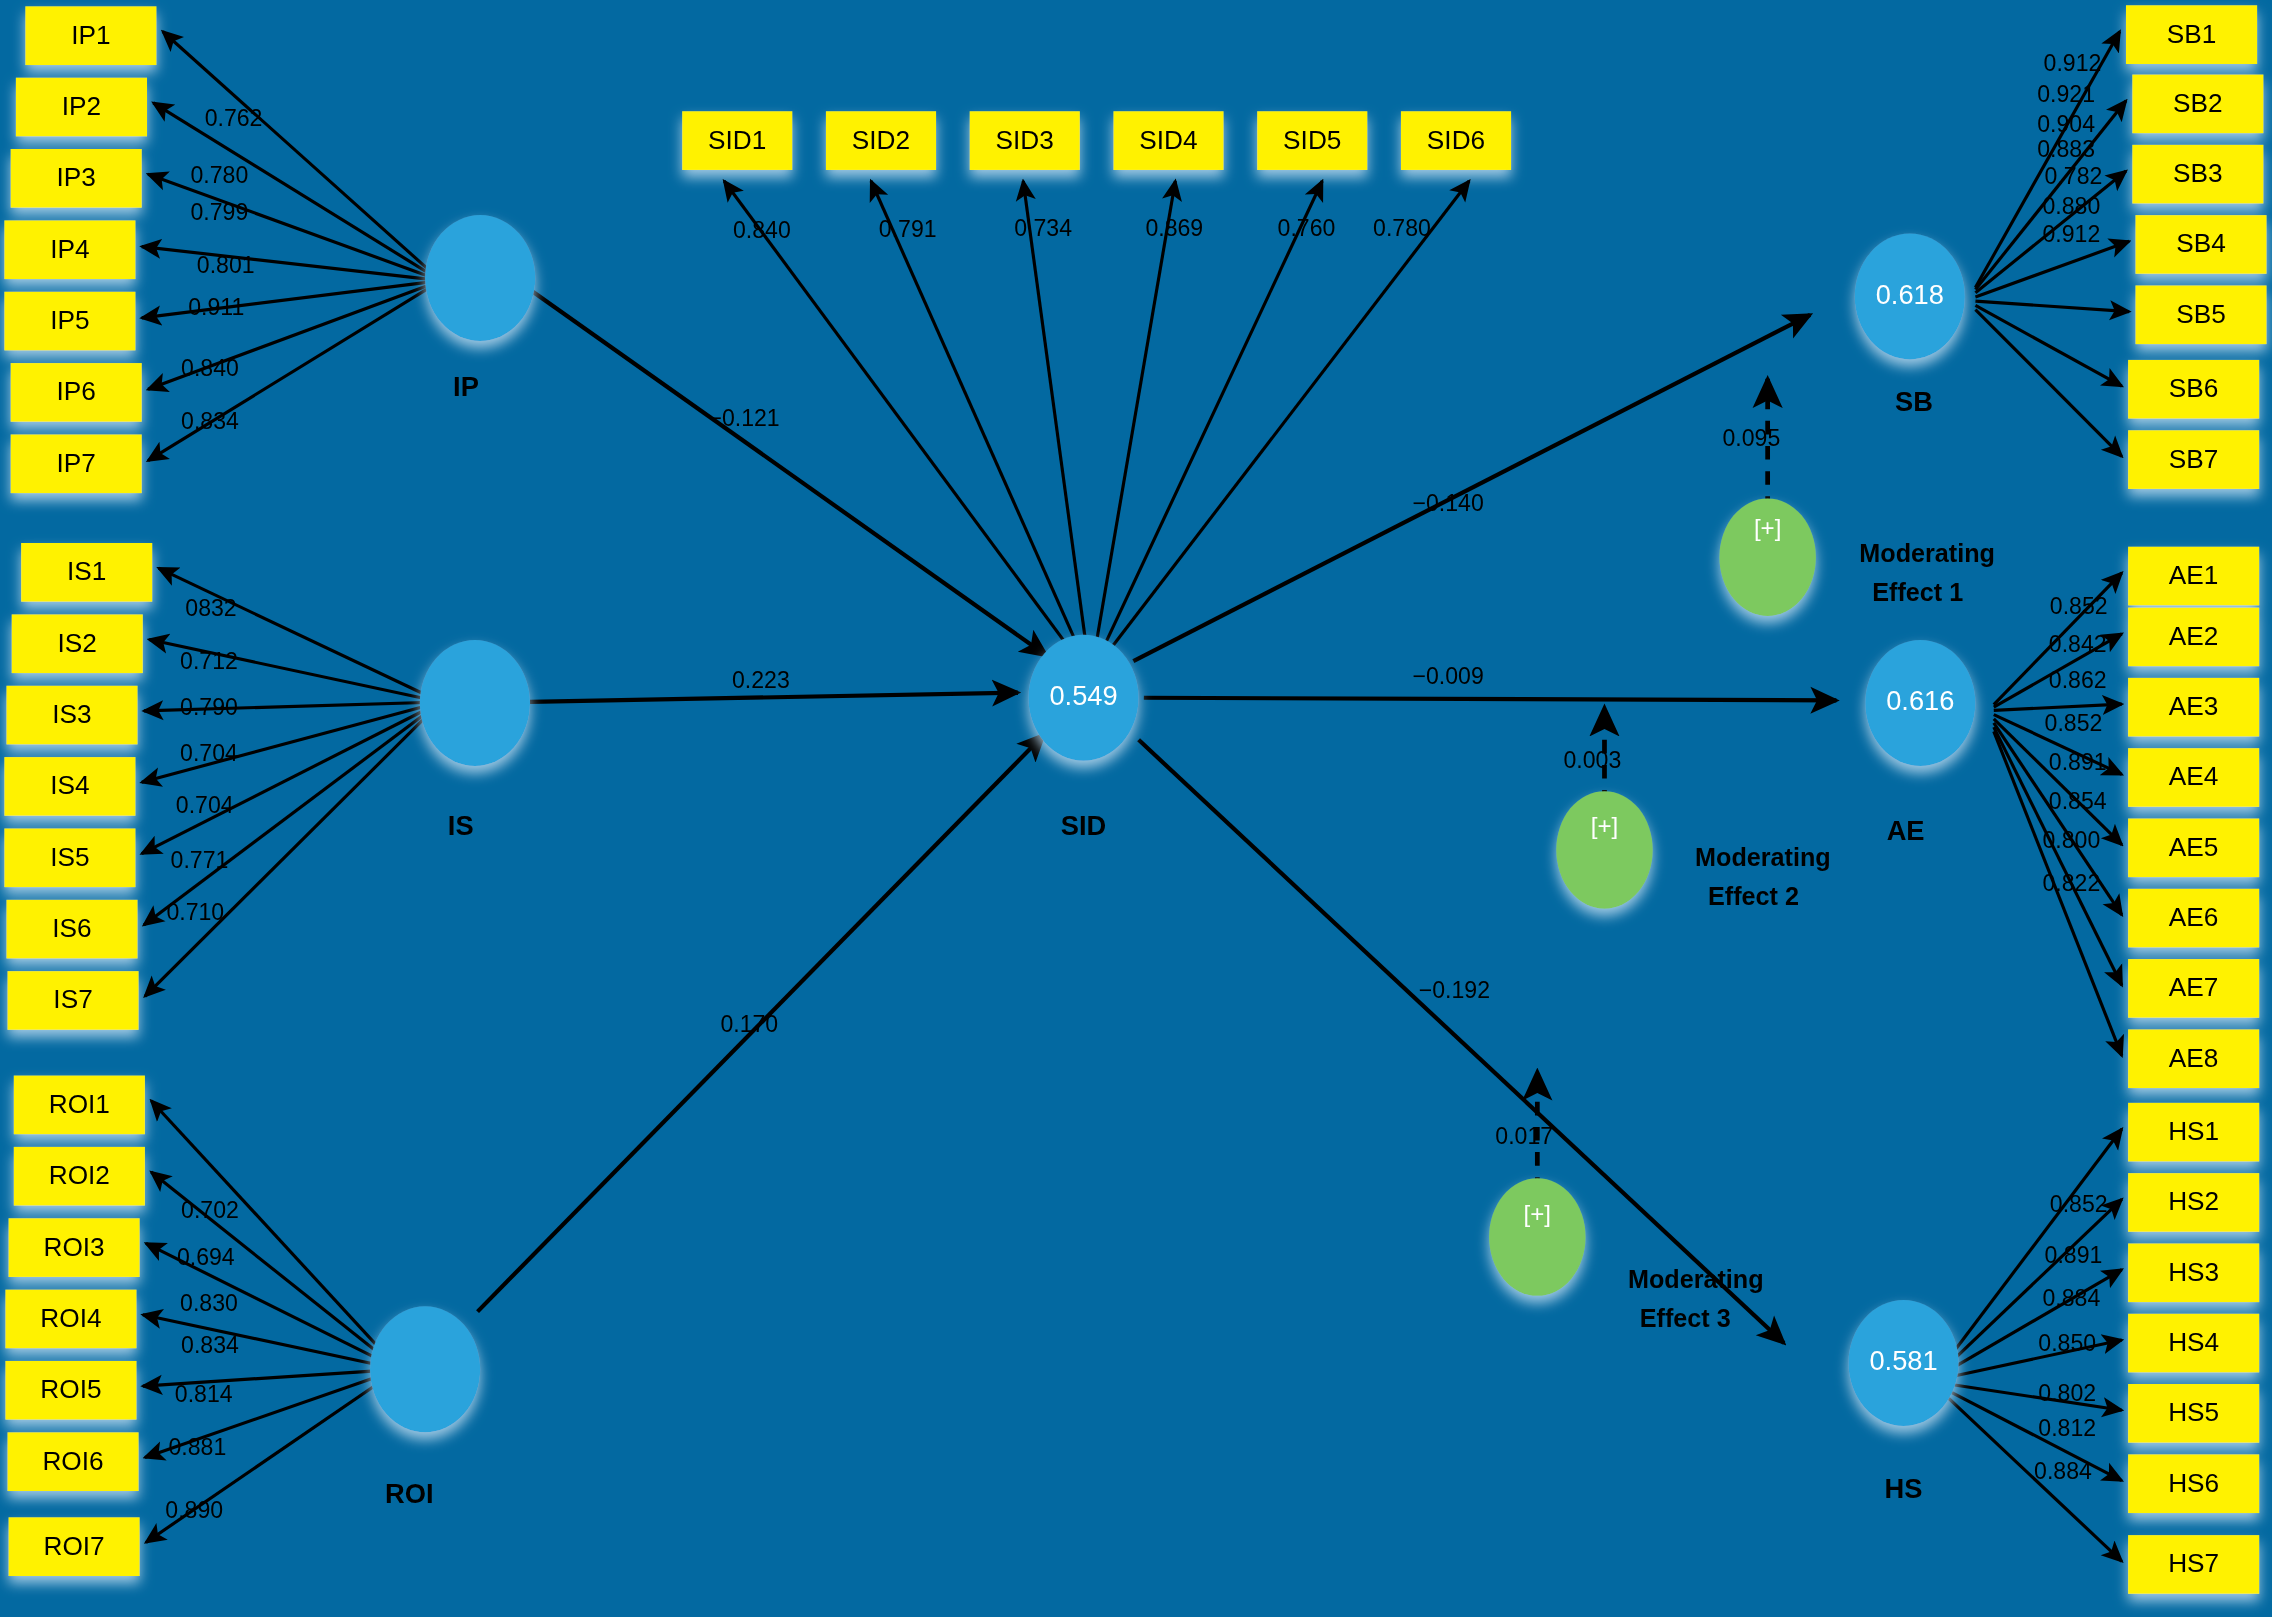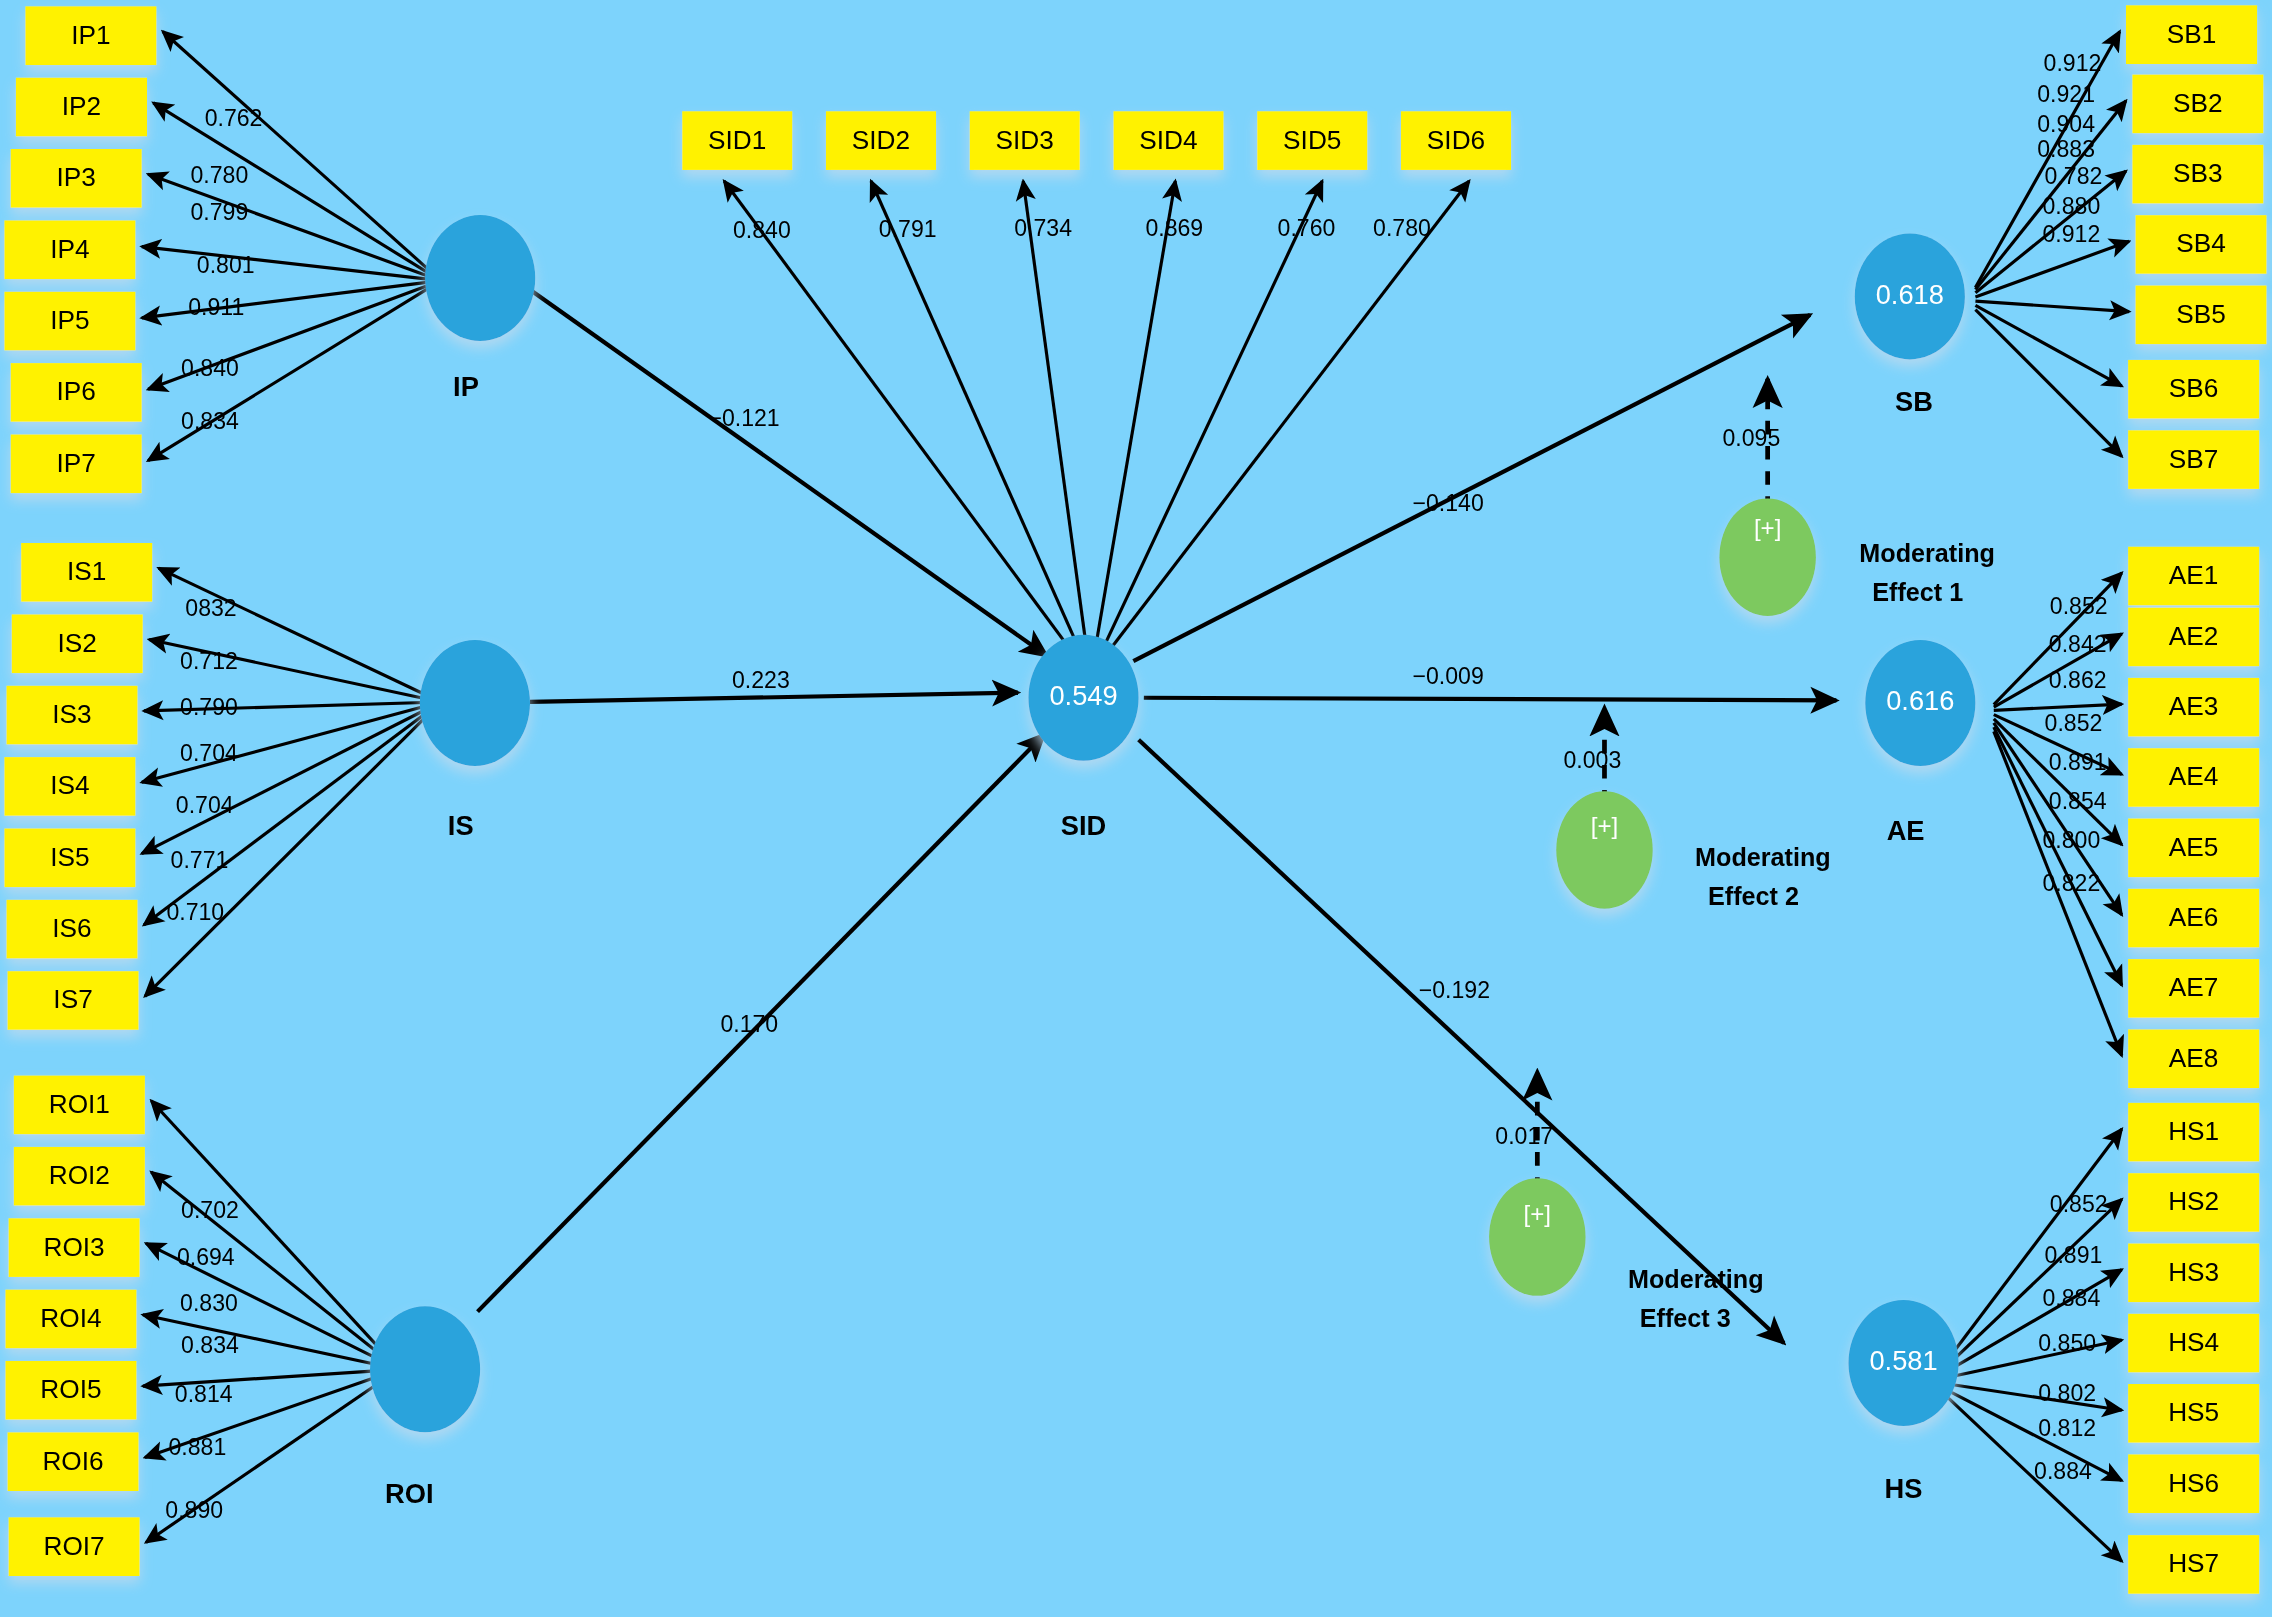--- a/index.html
+++ b/index.html
@@ -17,21 +17,21 @@
   .edge{stroke:#000;fill:none;}
   .edge-thin{stroke-width:6;}
   .edge-med{stroke-width:8;}
   .edge-dash{stroke:#000;fill:none;stroke-width:9;stroke-dasharray:26 22;}
   .num{font-family:"Liberation Sans",sans-serif;font-size:44px;fill:#000;text-anchor:middle;dominant-baseline:middle;}
   .shadow{filter:url(#softshadow);}
 </style>
 </head>
 <body>
 
-<div id="stage" style="background: #7dd3fc;">
+<div id="stage" style="background: #0369a1;">
 <svg viewBox="0 0 4332 3084" xmlns="http://www.w3.org/2000/svg">
   <defs>
     <filter id="softshadow" x="-30%" y="-30%" width="180%" height="190%">
       <feDropShadow dx="0" dy="14" stdDeviation="12" flood-color="#b9d9ef" flood-opacity="0.85"></feDropShadow>
     </filter>
     <marker id="ar" markerWidth="7" markerHeight="7" refX="6.2" refY="3.5" orient="auto" markerUnits="strokeWidth">
       <path d="M0,0.3 L7,3.5 L0,6.7 L1.6,3.5 Z" fill="#000"></path>
     </marker>
   </defs>
 

